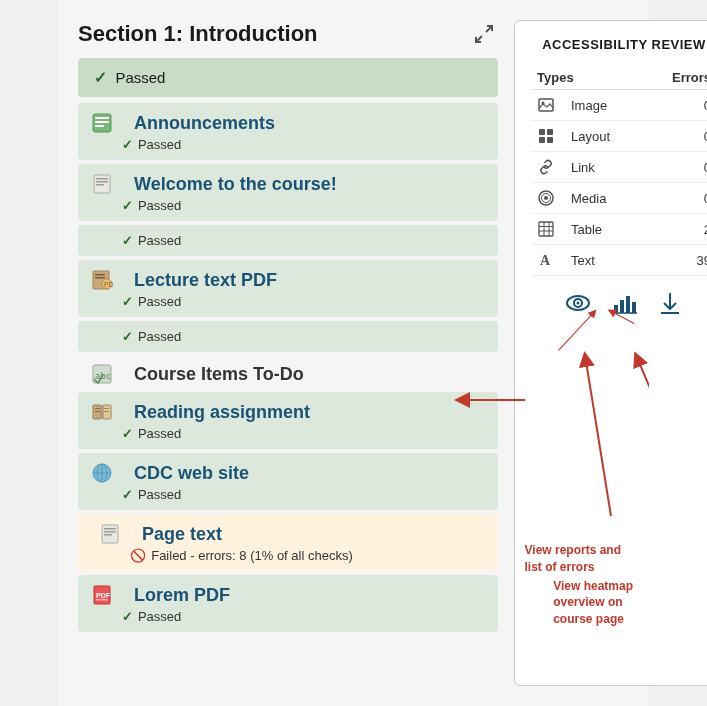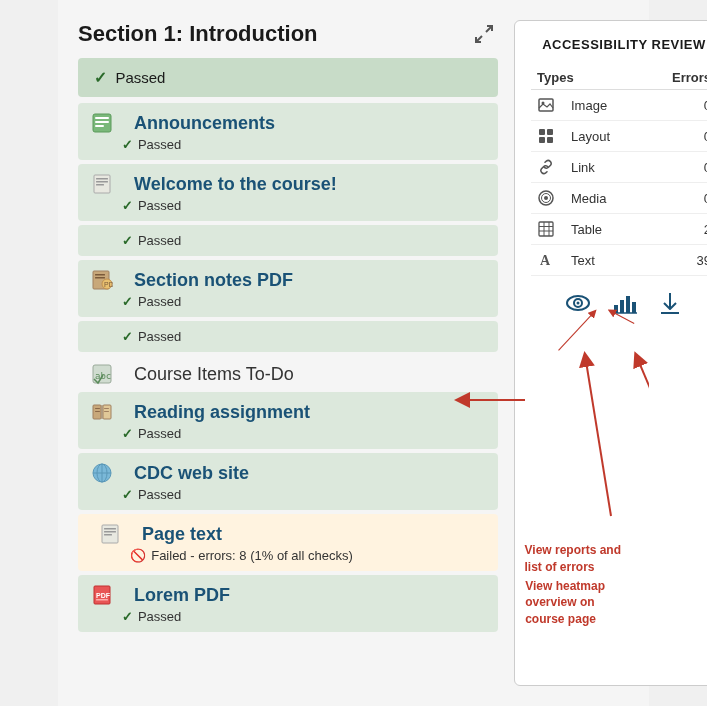--- a/index.html
+++ b/index.html
@@ -101,21 +101,21 @@
       font-size: 14px;
     }
     .item-name {
       font-size: 18px;
       font-weight: bold;
       color: #1a5276;
       margin-left: 12px;
     }
     .item-name.plain {
       color: #333;
-      font-weight: normal;
+      font-weight: bold;
     }
     .item-status {
       display: flex;
       align-items: center;
       gap: 5px;
       font-size: 13px;
       color: #333;
       margin-left: 32px;
     }
     .item-status .check {
@@ -291,21 +291,21 @@
         <div class="item-row">
           <div class="item-icon">
             <svg width="22" height="22" viewBox="0 0 22 22">
               <rect x="2" y="2" width="16" height="18" rx="1" fill="#c8a87a" stroke="#a08060" stroke-width="1"></rect>
               <rect x="4" y="5" width="10" height="1.5" rx="0.5" fill="#7a5a3a"></rect>
               <rect x="4" y="8" width="10" height="1.5" rx="0.5" fill="#7a5a3a"></rect>
               <circle cx="16" cy="15" r="5" fill="#e8c070" stroke="#c09050" stroke-width="1"></circle>
               <text x="13" y="18" font-size="7" fill="#7a5a3a">PDF</text>
             </svg>
           </div>
-          <span class="item-name">Section notes PDF</span>
+          <span class="item-name">Lecture text PDF</span>
         </div>
         <div class="item-status">
           <span class="check">✓</span>
           <span>Passed</span>
         </div>
       </div>
 
       <div class="item-group">
         <div class="item-status">
           <span class="check">✓</span>
@@ -543,21 +543,21 @@
 
       <line x1="150" y1="110" x2="215" y2="40" stroke="#c0392b" stroke-width="2" marker-end="url(#arrowhead-red)"></line>
 
       <line x1="290" y1="60" x2="248" y2="38" stroke="#c0392b" stroke-width="2" marker-end="url(#arrowhead-red)"></line>
     </svg>
   </div>
 
   <div style="position:absolute; bottom: 130px; right: 28px; pointer-events:none;">
     <div class="annotation-label" style="text-align:left; font-size:12px; font-weight:bold; color:#c0392b; line-height:1.4;">View reports and<br>list of errors</div>
   </div>
-  <div style="position:absolute; bottom: 78px; right: 44px; pointer-events:none;">
+  <div style="position:absolute; bottom: 78px; right: 16px; pointer-events:none;">
     <div class="annotation-label" style="text-align:left; font-size:12px; font-weight:bold; color:#c0392b; line-height:1.4;">View heatmap<br>overview on<br>course page</div>
   </div>
 
   <svg style="position:absolute;top:0;left:0;width:100%;height:100%;pointer-events:none;">
     <defs>
       <marker id="ah1" markerWidth="8" markerHeight="8" refX="6" refY="4" orient="auto">
         <path d="M0,0 L8,4 L0,8 z" fill="#c0392b"></path>
       </marker>
       <marker id="ah2" markerWidth="8" markerHeight="8" refX="6" refY="4" orient="auto">
         <path d="M0,0 L8,4 L0,8 z" fill="#c0392b"></path>

